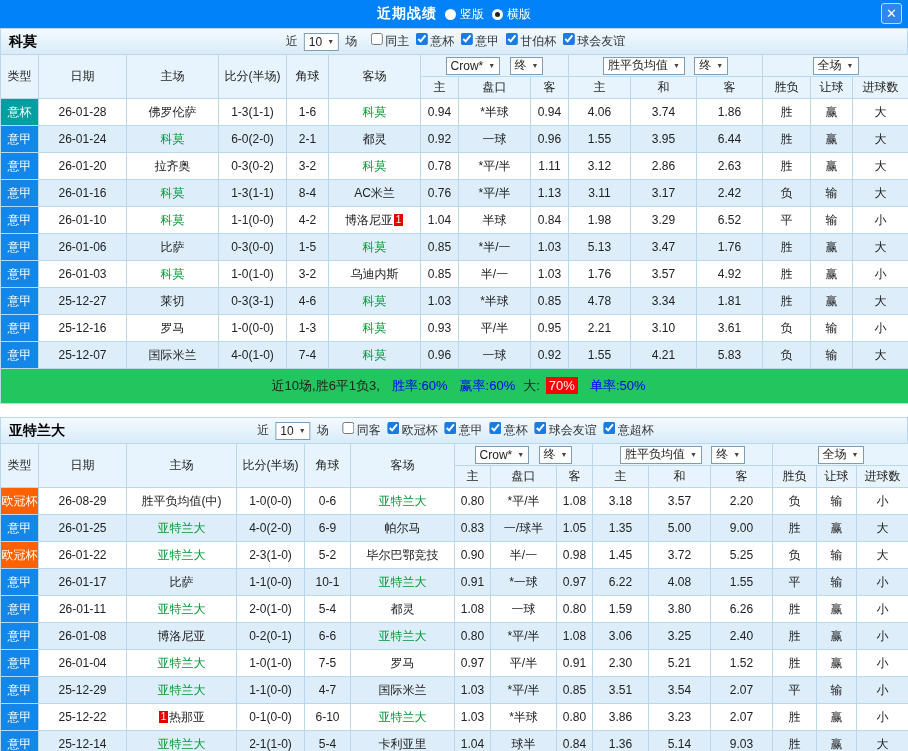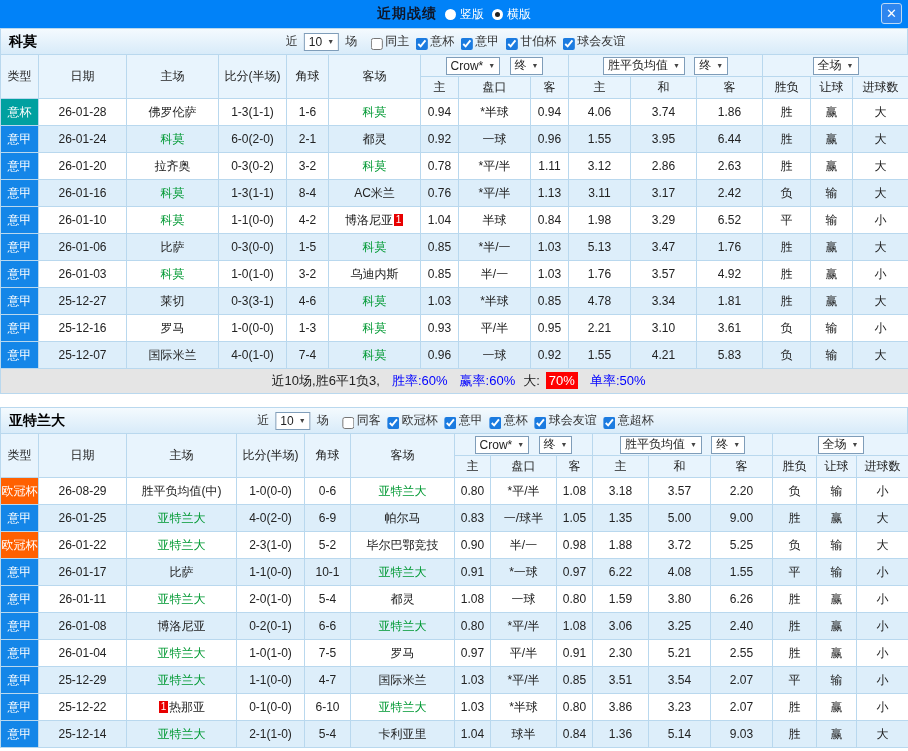--- a/index.html
+++ b/index.html
@@ -1,33 +1,33 @@
 <!DOCTYPE html>
 <html><head>
 <meta charset="utf-8">
 <style>
 *{box-sizing:border-box;margin:0;padding:0}
 html,body{width:908px;height:751px}
 body{font-family:"Liberation Sans","DejaVu Sans",sans-serif;background:#fff;overflow:hidden}
 
 
 .topbar{height:28px;background:#0182f8;position:relative;display:flex;align-items:center;justify-content:center;gap:8px}
-.topbar .title{color:#0f172a;font-weight:bold;font-size:14px;letter-spacing:1px}
+.topbar .title{color:#ffffff;font-weight:bold;font-size:14px;letter-spacing:1px}
 .radio-opt{display:inline-flex;align-items:center;gap:4px;color:#fff;font-size:12px;cursor:pointer}
 .radio{width:11px;height:11px;border-radius:50%;background:#fff;position:relative;display:inline-block}
 .radio.checked::after{content:"";position:absolute;left:3px;top:3px;width:5px;height:5px;border-radius:50%;background:#222}
 .close{position:absolute;right:6px;top:3px;width:21px;height:21px;background:#2e86ef;border:1px solid #bcd9f5;border-radius:3px;color:#fff;font-size:13px;font-weight:bold;line-height:19px;text-align:center;cursor:pointer}
 
 
 .sec-head{height:26px;background:linear-gradient(#f4fafe,#d8ebf9);border:1px solid #b9d8ee;border-bottom:none;display:flex;align-items:center;position:relative}
 .sec-head .team{font-size:14px;font-weight:bold;color:#000;margin-left:8px}
 .sec-controls{position:absolute;left:50%;transform:translateX(-50%);display:flex;align-items:center;font-size:12px;color:#333;white-space:nowrap}
 .sec-controls>span.txt{margin:0 3px}
 .filters{display:inline-flex;align-items:center;margin-left:4px}
-.chk{display:inline-flex;align-items:flex-end;margin-left:7px;font-size:12px;color:#333;cursor:pointer}
+.chk{display:inline-flex;align-items:flex-start;margin-left:7px;font-size:12px;color:#333;cursor:pointer}
 .chk input{width:12px;height:12px;accent-color:#1b7be0;margin:0 2px 0 0;cursor:pointer}
 
 
 .sel{display:inline-flex;align-items:center;background:#fff;border:1px solid #7f9db9;height:18px;padding:0 4px;margin:0 3px;font-size:12px;color:#222;cursor:pointer;vertical-align:middle}
 .sel .arr{font-size:7px;margin-left:5px;color:#444}
 
 
 table.grid{width:908px;border-collapse:collapse;table-layout:fixed}
 .grid th,.grid td{border:1px solid #b9d8ee;text-align:center;font-size:12px;color:#222;white-space:nowrap;overflow:hidden;padding:0}
 .grid thead th{background:#e8f4fd;font-weight:normal;height:22px}
@@ -38,21 +38,21 @@
 .badge-itcup{background:#00a0a0 !important}
 .badge-ucl{background:#ff6000 !important}
 .score{color:#f00}
 .team-focus{color:#009933}
 .res-red{color:#f00}
 .res-blue{color:#0000e0}
 .res-green{color:#009933}
 .redcard{display:inline-block;min-width:9px;height:12px;background:#e80000;color:#fff;font-size:10px;line-height:12px;padding:0 1px;margin:0 1px;vertical-align:1px}
 
 
-.grid tfoot td{height:25px;background:#e5e5e5;font-size:13px}
+.grid tfoot td{height:35px;background:#22c55e;font-size:13px}
 .sum-plain{color:#222;margin-left:8px}
 .sum-blue{color:#0000ff;margin-left:12px}
 .sum-redbox{background:#f00;color:#fff;padding:1px 3px;margin-left:6px}
 
 .gap{height:13px;background:#fff}
 </style>
 </head>
 <body>
 
 <div class="topbar">
@@ -490,21 +490,21 @@
         <tr>
           <td class="badge badge-ucl">欧冠杯</td>
           <td>26-01-22</td>
           <td><span class="team-focus">亚特兰大</span></td>
           <td class="score">2-3(1-0)</td>
           <td>5-2</td>
           <td><span>毕尔巴鄂竞技</span></td>
           <td>0.90</td>
           <td>半/一</td>
           <td>0.98</td>
-          <td>1.88</td>
+          <td>1.45</td>
           <td>3.72</td>
           <td>5.25</td>
           <td class="res-blue">负</td>
           <td class="res-green">输</td>
           <td class="res-red">大</td>
         </tr>
         <tr>
           <td class="badge badge-seriea">意甲</td>
           <td>26-01-17</td>
           <td><span>比萨</span></td>
@@ -560,21 +560,21 @@
           <td>26-01-04</td>
           <td><span class="team-focus">亚特兰大</span></td>
           <td class="score">1-0(1-0)</td>
           <td>7-5</td>
           <td><span>罗马</span></td>
           <td>0.97</td>
           <td>平/半</td>
           <td>0.91</td>
           <td>2.30</td>
           <td>5.21</td>
-          <td>2.55</td>
+          <td>1.52</td>
           <td class="res-red">胜</td>
           <td class="res-red">赢</td>
           <td class="res-green">小</td>
         </tr>
         <tr>
           <td class="badge badge-seriea">意甲</td>
           <td>25-12-29</td>
           <td><span class="team-focus">亚特兰大</span></td>
           <td class="score">1-1(0-0)</td>
           <td>4-7</td>

